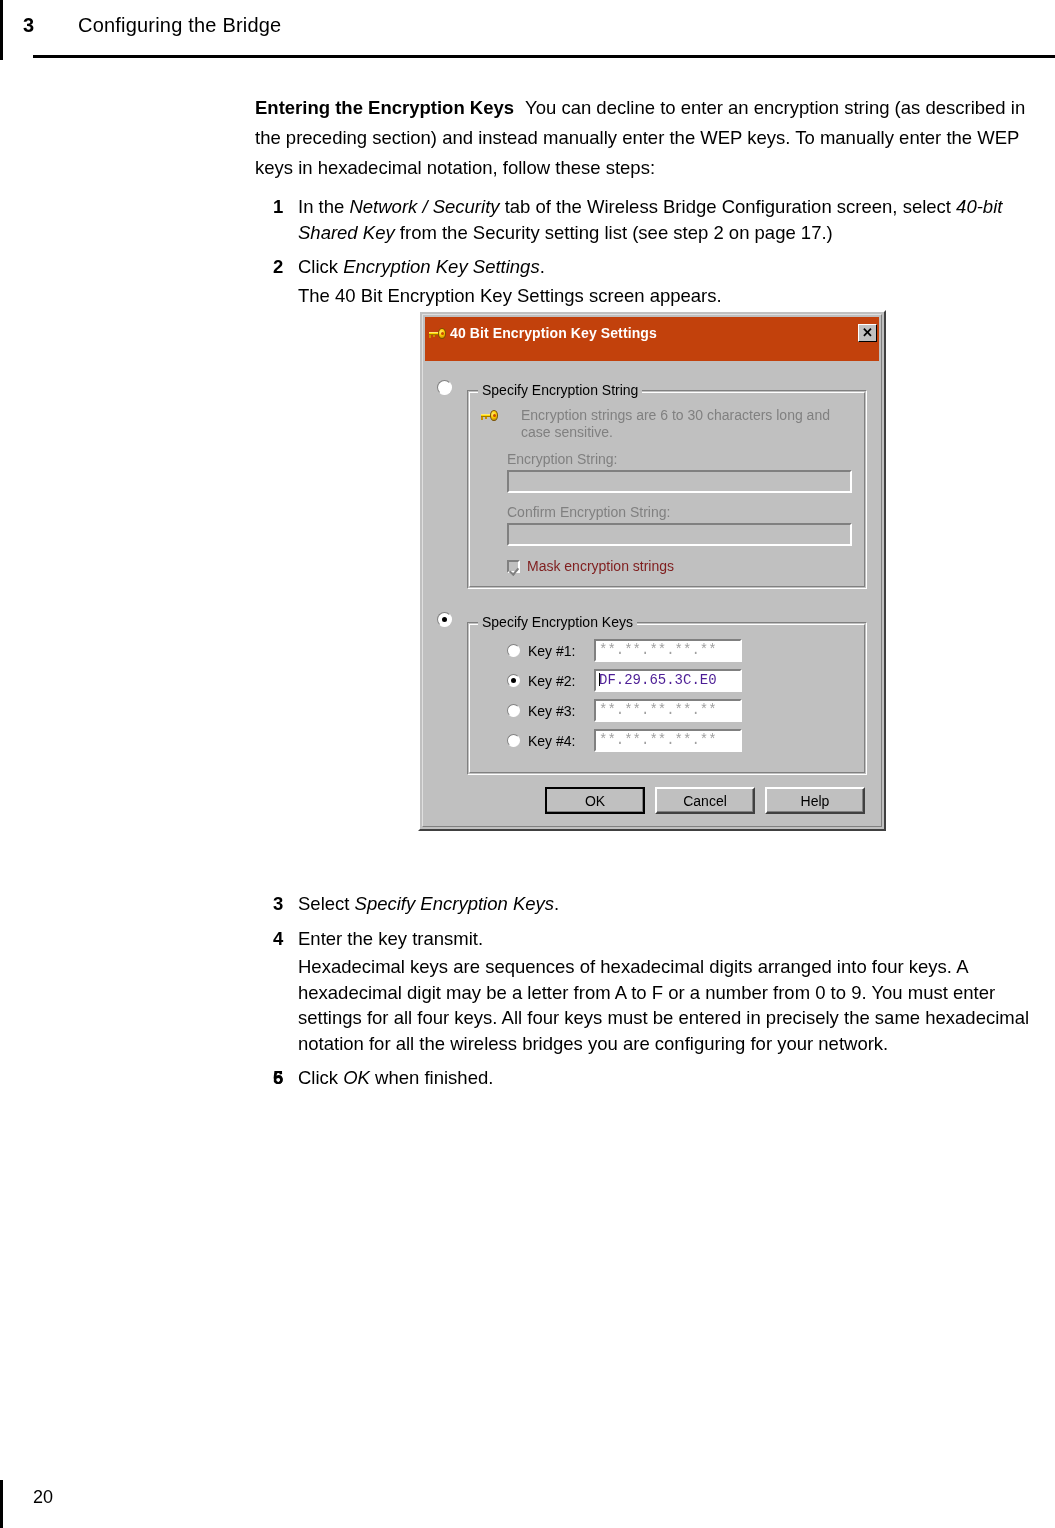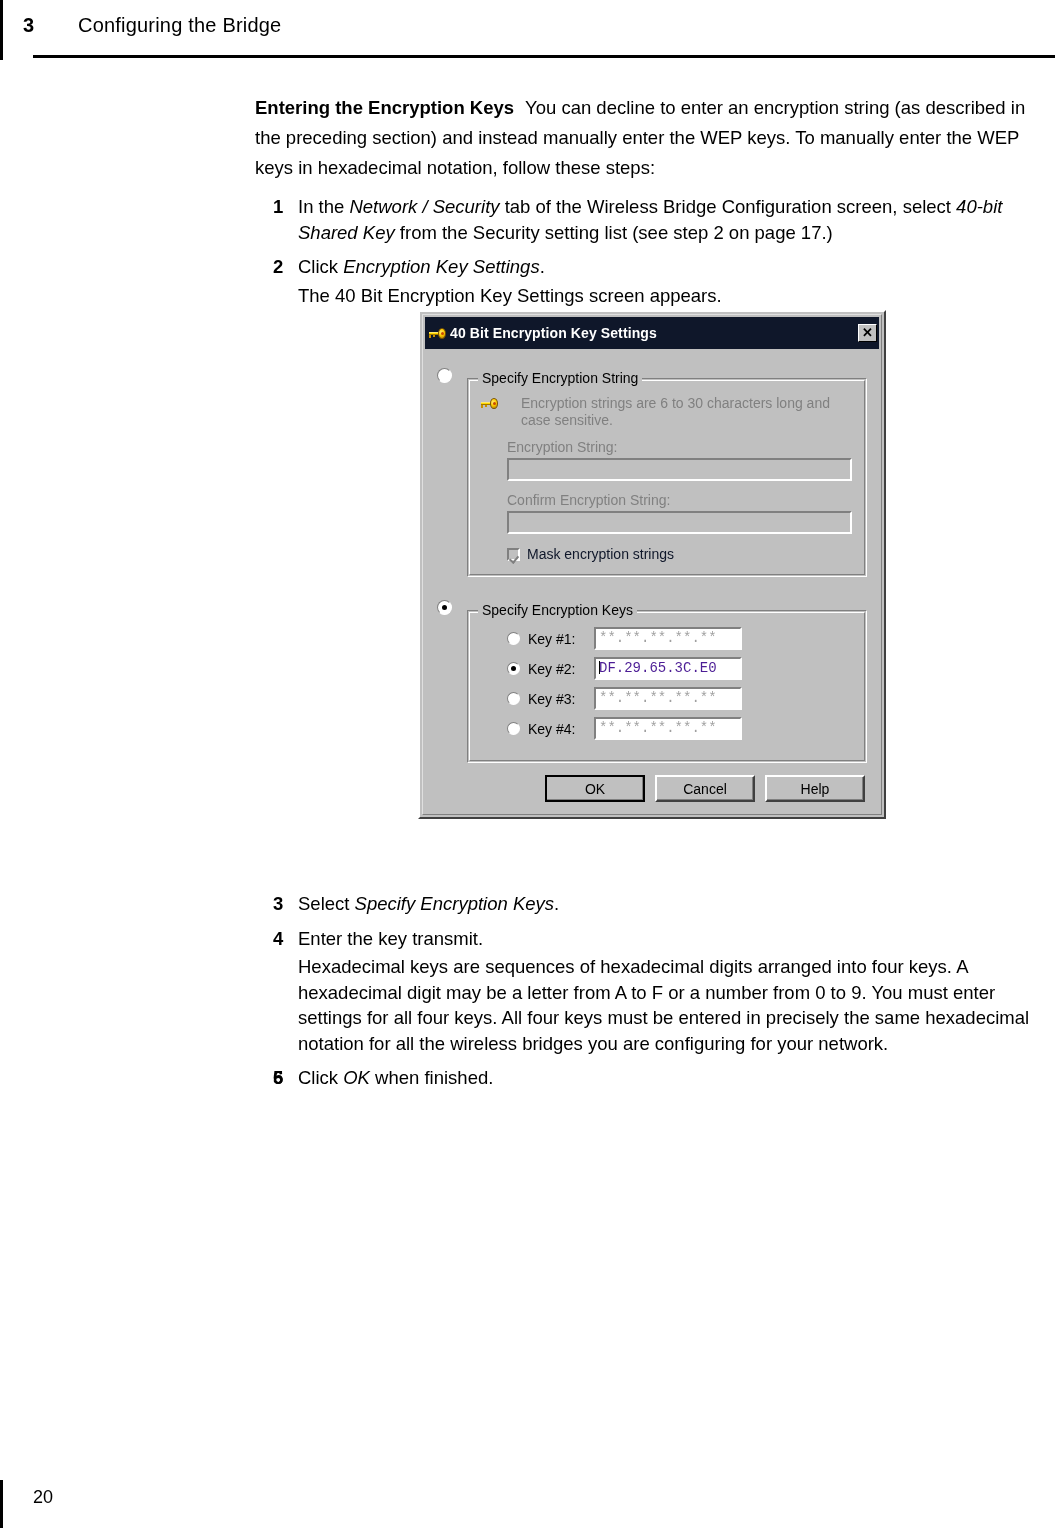--- a/index.html
+++ b/index.html
@@ -106,24 +106,24 @@
   }
   #dialog-inner {
     border-top: 1px solid #dfdfdf;
     border-left: 1px solid #dfdfdf;
     border-right: 1px solid #808080;
     border-bottom: 1px solid #808080;
     padding: 2px;
   }
   #titlebar {
     height: 32px;
-    background: #0f172a;
+    background: #c2410c;
     display: flex;
     align-items: center;
-    padding: 0 2px 0 3px;
+    padding: 0 2px 12px 3px;
   }
   #titlebar-text {
     color: #ffffff;
     font-size: 14px;
     font-weight: bold;
     margin-left: 4px;
     white-space: nowrap;
     flex: 1;
     letter-spacing: 0.1px;
   }
@@ -328,21 +328,21 @@
     content: "";
     position: absolute;
     left: 2px; top: 4px;
     width: 4px; height: 7px;
     border-right: 2px solid #808080;
     border-bottom: 2px solid #808080;
     transform: rotate(40deg);
   }
   .check-label {
     font-size: 14px;
-    color: #0f172a;
+    color: #7f1d1d;
   }
 
   .key-row {
     display: flex;
     align-items: center;
     margin: 0 0 7px 27px;
   }
   .key-row .radio { margin-right: 8px; }
   .key-row .key-label {
     font-size: 14px;

